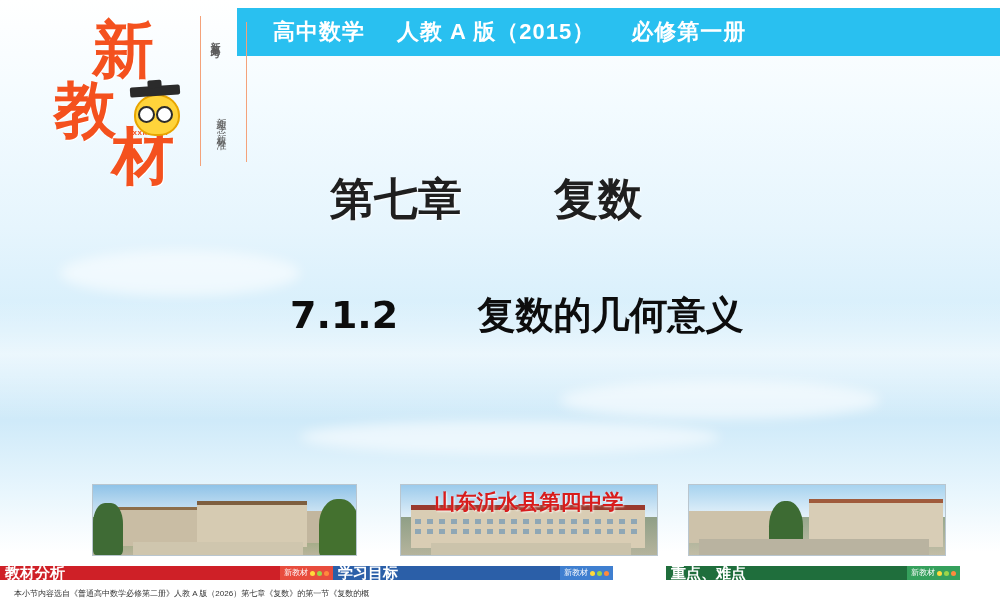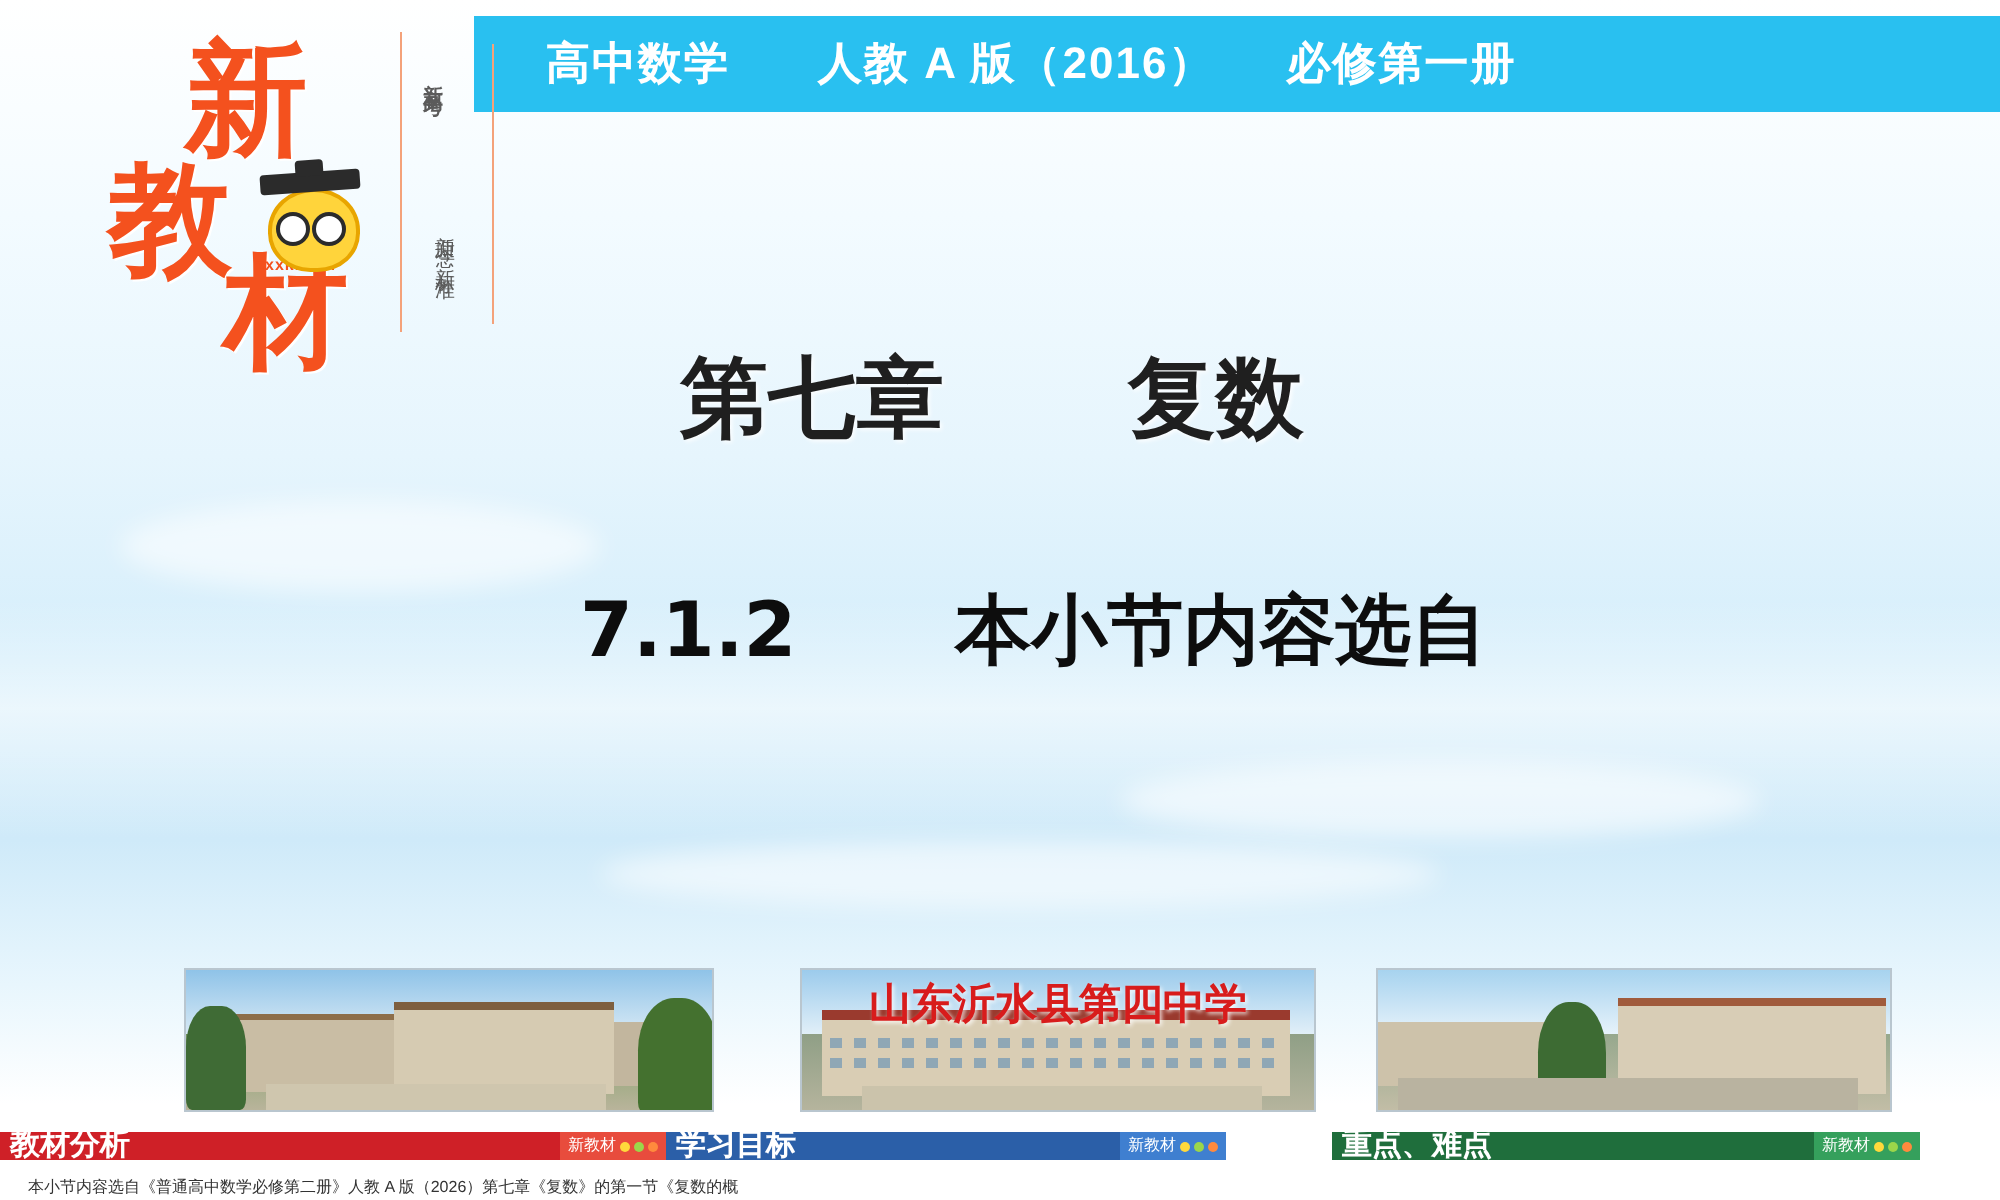--- a/index.html
+++ b/index.html
@@ -32,21 +32,21 @@
     position:absolute; left:237px; top:8px; width:763px; height:48px;
     background:#29c0f0;
     display:flex; align-items:center;
     box-sizing:border-box;
     padding-left:36px;
   }
   .header-bar span {
     color:#ffffff; font-weight:bold; font-size:22px; letter-spacing:1px;
     white-space:pre;
   }
-  .hb-1 { margin-right:44px; }
+  .hb-1 { margin-right:32px; }
   .hb-2 { margin-right:36px; }
 
   
   .logo {
     position:absolute; left:32px; top:6px; width:205px; height:180px;
   }
   .logo .kanji {
     position:absolute;
     color:#f4511e; font-weight:bold;
     font-family:"DejaVu Sans", sans-serif;
@@ -87,21 +87,21 @@
   }
   .mascot .eye {
     position:absolute; top:22px; width:13px; height:13px; border:2px solid #2b2b2b;
     border-radius:50%; background:#fff;
   }
   .mascot .eye.l { left:10px; }
   .mascot .eye.r { left:28px; }
 
   
   .chapter-title {
-    position:absolute; left:340px; top:170px;
+    position:absolute; left:330px; top:170px;
     font-size:44px; font-weight:bold; color:#1f1f1f;
     font-family:"DejaVu Sans", sans-serif;
     white-space:pre;
     text-shadow:1px 1px 2px rgba(255,255,255,0.9);
   }
   .section-title {
     position:absolute; left:290px; top:290px;
     font-size:38px; font-weight:bold; color:#0d0d0d;
     font-family:"DejaVu Sans", sans-serif;
     white-space:pre;
@@ -161,21 +161,21 @@
 
 <div class="slide">
 
   <div class="horizon"></div>
   <div class="cloud" style="left:60px; top:250px; width:240px; height:46px;"></div>
   <div class="cloud" style="left:560px; top:380px; width:320px; height:40px;"></div>
   <div class="cloud" style="left:300px; top:420px; width:420px; height:34px;"></div>
 
   <div class="header-bar">
     <span class="hb-1">高中数学</span>
-    <span class="hb-2">人教 A 版（2016）</span>
+    <span class="hb-2">人教 A 版（2015）</span>
     <span class="hb-3">必修第一册</span>
   </div>
 
   <div class="logo">
     <div class="vline" style="left:168px; top:10px; height:150px;"></div>
     <div class="vline" style="left:214px; top:16px; height:140px;"></div>
     <div class="kanji k-xin">新</div>
     <div class="kanji k-jiao">教</div>
     <div class="kanji k-cai">材</div>
     <div class="site">zxxk.com</div>
@@ -183,21 +183,21 @@
     <div class="sidetext st-3">新理念·新标准</div>
     <div class="mascot">
       <div class="face"></div>
       <div class="cap"></div>
       <div class="eye l"></div>
       <div class="eye r"></div>
     </div>
   </div>
 
   <div class="chapter-title">第七章      复数</div>
-  <div class="section-title">7.1.2      本小节内容选自</div>
+  <div class="section-title">7.1.2      复数的几何意义</div>
 
   <div class="photo photo-1">
     <div class="ph-sky" style="background:linear-gradient(to bottom,#8fc3e8,#d7e9f5);"></div>
     <div class="ph-ground" style="background:linear-gradient(to bottom,#6f8f5c,#94a77a 40%,#b9b49b);"></div>
     <div class="ph-b" style="left:18px; top:22px; width:86px; height:36px; background:#c9bda4; border-top:3px solid #8d6e4a;"></div>
     <div class="ph-b" style="left:104px; top:16px; width:110px; height:42px; background:#d6cbb2; border-top:4px solid #7e5f3f;"></div>
     <div class="ph-b" style="left:214px; top:26px; width:48px; height:32px; background:#c2b69e;"></div>
     <div class="ph-b" style="left:0px; top:18px; width:30px; height:52px; background:#3f6b35; border-radius:40% 40% 10% 10%;"></div>
     <div class="ph-b" style="left:226px; top:14px; width:40px; height:58px; background:#44712f; border-radius:45% 45% 10% 10%;"></div>
     <div class="ph-b" style="left:40px; bottom:0; width:170px; height:13px; background:#cfc6ae;"></div>

